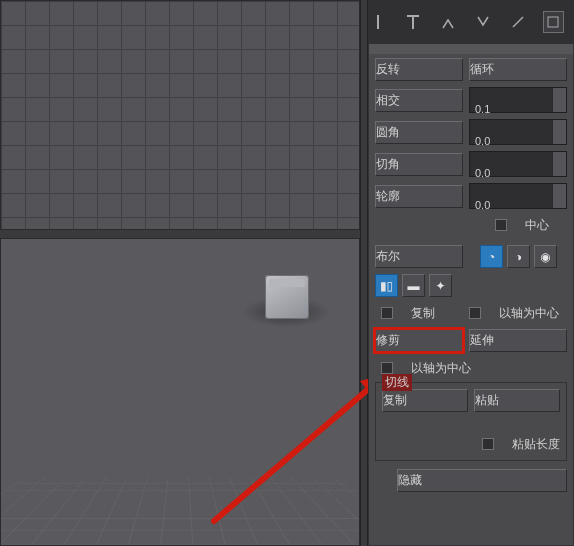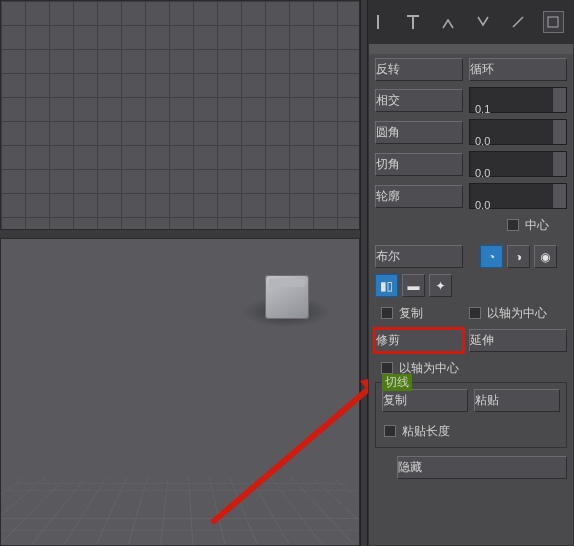--- a/index.html
+++ b/index.html
@@ -134,21 +134,21 @@
     font-size:11px;
     font-family: Arial, sans-serif;
   }
   .spinner:after{
     content:"";
     position:absolute; right:0; top:0; width:13px; bottom:0;
     background:#555559;
     border-left:1px solid #2b2b2e;
   }
   .chk {
-    display:flex; align-items:center; gap:6px;
+    display:flex; align-items:center; gap:18px;
     color:#cfcfcf;
     height:20px;
   }
   .chkbox{
     width:12px; height:12px;
     background:#2e2e30; border:1px solid #707074;
   }
   .iconbtn {
     width:23px; height:23px;
     background:#4e4e52;
@@ -159,21 +159,21 @@
   .iconbtn.sel { background:#2a7cbf; border-color:#1a5a94; }
   .iconbtn span{ color:#e3e3e3; font-size:12px; }
   .fieldset {
     border:1px solid #323234;
     margin: 4px 0 0 0;
     padding:6px;
     position:relative;
   }
   .fieldset .legend{
     position:absolute; top:-9px; left:6px;
-    background:#4d7c0f; padding:0 3px;
+    background:#7f1d1d; padding:0 3px;
     color:#cfcfcf; font-size:12px;
   }
   .half-row { display:flex; gap:6px; }
   .half-row .btn { flex:1; }
 </style>
 </head>
 <body>
 
 <div class="viewport-area">
   <div class="vp-top"></div>
@@ -304,21 +304,21 @@
       <div class="chkbox"></div>
         <span>以轴为中心</span>
     </div>
 
     <div class="fieldset">
       <div class="legend">切线</div>
       <div class="half-row">
         <div class="btn">复制</div>
         <div class="btn">粘贴</div>
       </div>
-      <div class="chk" style="padding-left:2px; margin-top:9px;">
+      <div class="chk" style="padding-left:2px; margin-top:22px;justify-content:flex-end;">
         <div class="chkbox"></div>
           <span>粘贴长度</span>
       </div>
     </div>
 
     <div class="btn wide" style="margin-top:8px;margin-left:22px;">隐藏</div>
   </div>
 </div>
 
 </body></html>

